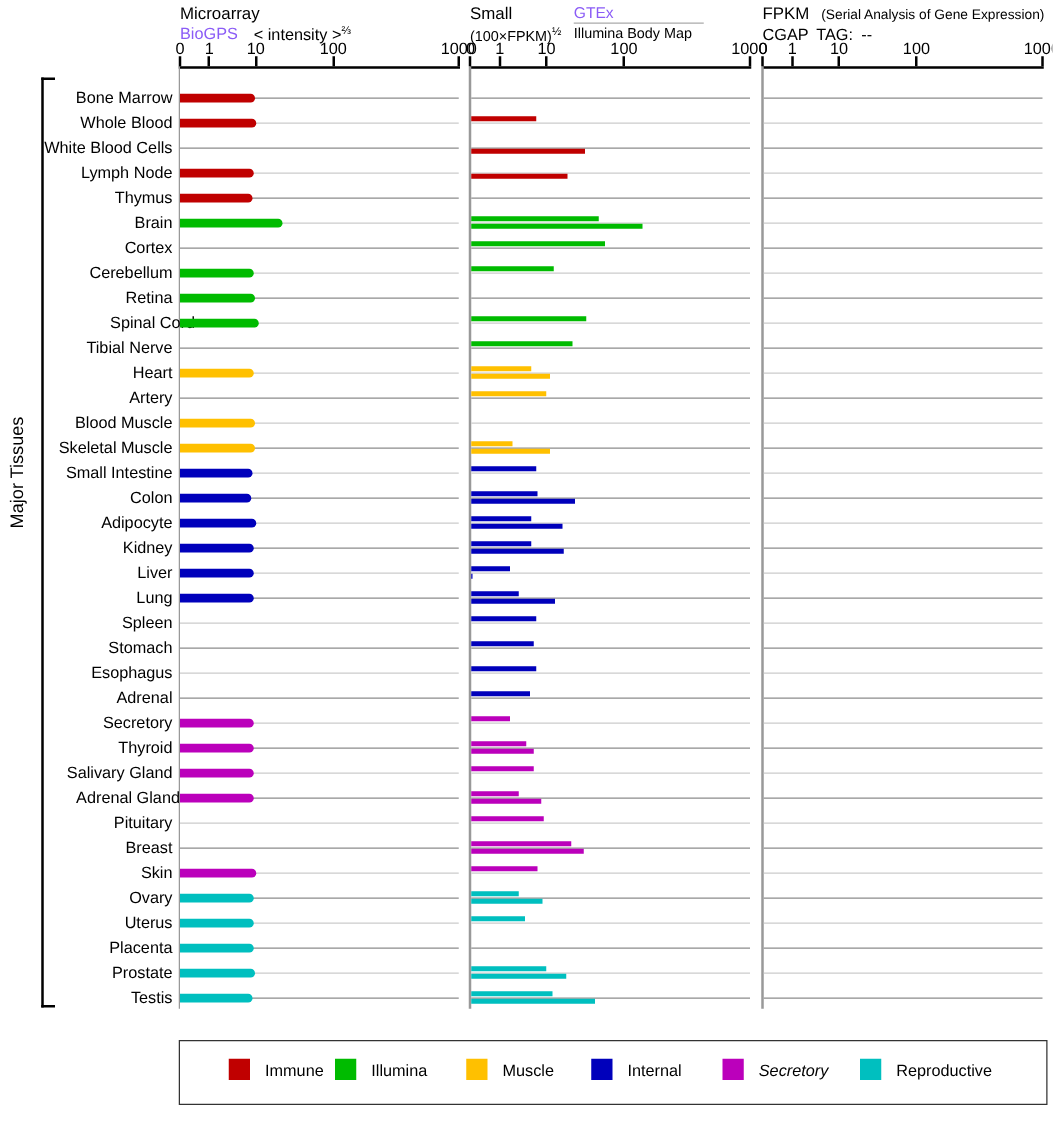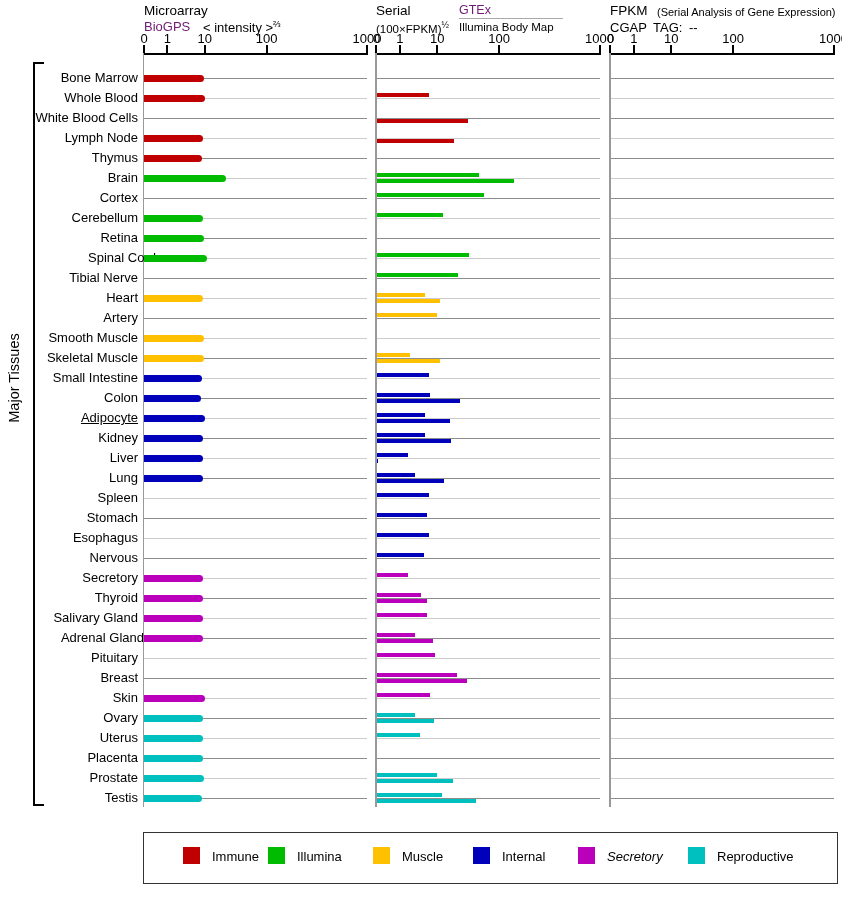--- a/index.html
+++ b/index.html
@@ -4,21 +4,21 @@
 <style>
   html,body{margin:0;padding:0;background:#fff;}
   #stage{
     position:relative;width:842px;height:900px;background:#fff;overflow:hidden;
     font-family:"Liberation Sans","DejaVu Sans",sans-serif;color:#000;
   }
   .abs{position:absolute;}
   .title{font-size:13.5px;}
   .small{font-size:11px;}
   .scale{font-size:12px;}
-  .link{color:#701a75;}
+  .link{color:#8b5cf6;}
   .tick{width:2px;height:8px;background:#000;}
   .ruler{height:2px;background:#000;}
   .tick-label{font-size:13px;text-align:center;width:42px;margin-left:-21px;white-space:nowrap;}
   .panel-border{width:1.5px;background:#999;}
   .gridline{height:1px;}
   .tissue-label{font-size:13px;text-align:right;height:19px;line-height:19px;white-space:nowrap;}
   .bar-thick{height:7px;border-radius:0 4px 4px 0;}
   .bar-thin{height:4px;}
   .bracket{background:#000;}
   .rot-label{font-size:14.5px;white-space:nowrap;transform:translate(-50%,-50%) rotate(-90deg);}
@@ -30,21 +30,21 @@
 </style>
 </head>
 <body>
 
 <div id="stage">
 
   <div class="abs title" style="left:144px;top:3px;">Microarray</div>
   <div class="abs scale link" style="left:144px;top:19px;font-size:13px;">BioGPS</div>
   <div class="abs" style="left:203px;top:19px;font-size:13px;"><span>&lt; intensity &gt;</span><sup>⅔</sup></div>
 
-  <div class="abs title" style="left:376px;top:3px;">Serial</div>
+  <div class="abs title" style="left:376px;top:3px;">Small</div>
   <div class="abs" style="left:376px;top:20px;font-size:11.5px;"><span>(100×FPKM)</span><sup>½</sup></div>
   <div class="abs link" style="left:459px;top:3px;font-size:12.5px;">GTEx</div>
   <div class="abs divider" style="left:459px;top:18px;width:104px;"></div>
   <div class="abs" style="left:459px;top:21px;font-size:11.5px;">Illumina Body Map</div>
 
   <div class="abs title" style="left:610px;top:3px;">FPKM</div>
   <div class="abs small" style="left:657px;top:6px;text-align:right;">(Serial Analysis of Gene Expression)</div>
   <div class="abs" style="left:610px;top:20px;font-size:13px;">CGAP</div>
   <div class="abs" style="left:653px;top:20px;font-size:13px;">TAG:</div>
   <div class="abs" style="left:689px;top:20px;font-size:13px;">--</div>
@@ -159,21 +159,21 @@
       <div class="gridline" style="left: 376.5px; top: 298px; width: 223px; background: rgb(204, 204, 204); position: absolute;"></div>
       <div class="gridline" style="left: 610.5px; top: 298px; width: 223px; background: rgb(204, 204, 204); position: absolute;"></div>
       <div class="bar-thick" style="left: 144px; top: 294.5px; width: 58.9519px; background: rgb(255, 192, 0); position: absolute;"></div>
       <div class="bar-thin" style="left: 376.5px; top: 293px; width: 48.0968px; background: rgb(255, 192, 0); position: absolute;"></div>
       <div class="bar-thin" style="left: 376.5px; top: 299px; width: 63.2221px; background: rgb(255, 192, 0); position: absolute;"></div>
       <div class="tissue-label" style="left: 0px; top: 308px; width: 138px; position: absolute;">Artery</div>
       <div class="gridline" style="left: 144px; top: 318px; width: 223px; background: rgb(140, 140, 140); position: absolute;"></div>
       <div class="gridline" style="left: 376.5px; top: 318px; width: 223px; background: rgb(140, 140, 140); position: absolute;"></div>
       <div class="gridline" style="left: 610.5px; top: 318px; width: 223px; background: rgb(140, 140, 140); position: absolute;"></div>
       <div class="bar-thin" style="left: 376.5px; top: 313px; width: 60.656px; background: rgb(255, 192, 0); position: absolute;"></div>
-      <div class="tissue-label" style="left: 0px; top: 328px; width: 138px; position: absolute;">Smooth Muscle</div>
+      <div class="tissue-label" style="left: 0px; top: 328px; width: 138px; position: absolute;">Blood Muscle</div>
       <div class="gridline" style="left: 144px; top: 338px; width: 223px; background: rgb(204, 204, 204); position: absolute;"></div>
       <div class="gridline" style="left: 376.5px; top: 338px; width: 223px; background: rgb(204, 204, 204); position: absolute;"></div>
       <div class="gridline" style="left: 610.5px; top: 338px; width: 223px; background: rgb(204, 204, 204); position: absolute;"></div>
       <div class="bar-thick" style="left: 144px; top: 334.5px; width: 59.8264px; background: rgb(255, 192, 0); position: absolute;"></div>
       <div class="tissue-label" style="left: 0px; top: 348px; width: 138px; position: absolute;">Skeletal Muscle</div>
       <div class="gridline" style="left: 144px; top: 358px; width: 223px; background: rgb(140, 140, 140); position: absolute;"></div>
       <div class="gridline" style="left: 376.5px; top: 358px; width: 223px; background: rgb(140, 140, 140); position: absolute;"></div>
       <div class="gridline" style="left: 610.5px; top: 358px; width: 223px; background: rgb(140, 140, 140); position: absolute;"></div>
       <div class="bar-thick" style="left: 144px; top: 354.5px; width: 59.8264px; background: rgb(255, 192, 0); position: absolute;"></div>
       <div class="bar-thin" style="left: 376.5px; top: 353px; width: 33.7961px; background: rgb(255, 192, 0); position: absolute;"></div>
@@ -184,21 +184,21 @@
       <div class="gridline" style="left: 610.5px; top: 378px; width: 223px; background: rgb(204, 204, 204); position: absolute;"></div>
       <div class="bar-thick" style="left: 144px; top: 374.5px; width: 58.0275px; background: rgb(0, 0, 187); position: absolute;"></div>
       <div class="bar-thin" style="left: 376.5px; top: 373px; width: 52.3941px; background: rgb(0, 0, 187); position: absolute;"></div>
       <div class="tissue-label" style="left: 0px; top: 388px; width: 138px; position: absolute;">Colon</div>
       <div class="gridline" style="left: 144px; top: 398px; width: 223px; background: rgb(140, 140, 140); position: absolute;"></div>
       <div class="gridline" style="left: 376.5px; top: 398px; width: 223px; background: rgb(140, 140, 140); position: absolute;"></div>
       <div class="gridline" style="left: 610.5px; top: 398px; width: 223px; background: rgb(140, 140, 140); position: absolute;"></div>
       <div class="bar-thick" style="left: 144px; top: 394.5px; width: 57.047px; background: rgb(0, 0, 187); position: absolute;"></div>
       <div class="bar-thin" style="left: 376.5px; top: 393px; width: 53.9356px; background: rgb(0, 0, 187); position: absolute;"></div>
       <div class="bar-thin" style="left: 376.5px; top: 399px; width: 83.081px; background: rgb(0, 0, 187); position: absolute;"></div>
-      <div class="tissue-label" style="left: 0px; top: 408px; width: 138px; position: absolute; text-decoration: underline;">Adipocyte</div>
+      <div class="tissue-label" style="left: 0px; top: 408px; width: 138px; position: absolute;">Adipocyte</div>
       <div class="gridline" style="left: 144px; top: 418px; width: 223px; background: rgb(204, 204, 204); position: absolute;"></div>
       <div class="gridline" style="left: 376.5px; top: 418px; width: 223px; background: rgb(204, 204, 204); position: absolute;"></div>
       <div class="gridline" style="left: 610.5px; top: 418px; width: 223px; background: rgb(204, 204, 204); position: absolute;"></div>
       <div class="bar-thick" style="left: 144px; top: 414.5px; width: 60.656px; background: rgb(0, 0, 187); position: absolute;"></div>
       <div class="bar-thin" style="left: 376.5px; top: 413px; width: 48.0968px; background: rgb(0, 0, 187); position: absolute;"></div>
       <div class="bar-thin" style="left: 376.5px; top: 419px; width: 73.3102px; background: rgb(0, 0, 187); position: absolute;"></div>
       <div class="tissue-label" style="left: 0px; top: 428px; width: 138px; position: absolute;">Kidney</div>
       <div class="gridline" style="left: 144px; top: 438px; width: 223px; background: rgb(140, 140, 140); position: absolute;"></div>
       <div class="gridline" style="left: 376.5px; top: 438px; width: 223px; background: rgb(140, 140, 140); position: absolute;"></div>
       <div class="gridline" style="left: 610.5px; top: 438px; width: 223px; background: rgb(140, 140, 140); position: absolute;"></div>
@@ -227,21 +227,21 @@
       <div class="tissue-label" style="left: 0px; top: 508px; width: 138px; position: absolute;">Stomach</div>
       <div class="gridline" style="left: 144px; top: 518px; width: 223px; background: rgb(140, 140, 140); position: absolute;"></div>
       <div class="gridline" style="left: 376.5px; top: 518px; width: 223px; background: rgb(140, 140, 140); position: absolute;"></div>
       <div class="gridline" style="left: 610.5px; top: 518px; width: 223px; background: rgb(140, 140, 140); position: absolute;"></div>
       <div class="bar-thin" style="left: 376.5px; top: 513px; width: 50.9868px; background: rgb(0, 0, 187); position: absolute;"></div>
       <div class="tissue-label" style="left: 0px; top: 528px; width: 138px; position: absolute;">Esophagus</div>
       <div class="gridline" style="left: 144px; top: 538px; width: 223px; background: rgb(204, 204, 204); position: absolute;"></div>
       <div class="gridline" style="left: 376.5px; top: 538px; width: 223px; background: rgb(204, 204, 204); position: absolute;"></div>
       <div class="gridline" style="left: 610.5px; top: 538px; width: 223px; background: rgb(204, 204, 204); position: absolute;"></div>
       <div class="bar-thin" style="left: 376.5px; top: 533px; width: 52.3941px; background: rgb(0, 0, 187); position: absolute;"></div>
-      <div class="tissue-label" style="left: 0px; top: 548px; width: 138px; position: absolute;">Nervous</div>
+      <div class="tissue-label" style="left: 0px; top: 548px; width: 138px; position: absolute;">Adrenal</div>
       <div class="gridline" style="left: 144px; top: 558px; width: 223px; background: rgb(140, 140, 140); position: absolute;"></div>
       <div class="gridline" style="left: 376.5px; top: 558px; width: 223px; background: rgb(140, 140, 140); position: absolute;"></div>
       <div class="gridline" style="left: 610.5px; top: 558px; width: 223px; background: rgb(140, 140, 140); position: absolute;"></div>
       <div class="bar-thin" style="left: 376.5px; top: 553px; width: 47.7413px; background: rgb(0, 0, 187); position: absolute;"></div>
       <div class="tissue-label" style="left: 0px; top: 568px; width: 138px; position: absolute;">Secretory</div>
       <div class="gridline" style="left: 144px; top: 578px; width: 223px; background: rgb(204, 204, 204); position: absolute;"></div>
       <div class="gridline" style="left: 376.5px; top: 578px; width: 223px; background: rgb(204, 204, 204); position: absolute;"></div>
       <div class="gridline" style="left: 610.5px; top: 578px; width: 223px; background: rgb(204, 204, 204); position: absolute;"></div>
       <div class="bar-thick" style="left: 144px; top: 574.5px; width: 58.5885px; background: rgb(187, 0, 187); position: absolute;"></div>
       <div class="bar-thin" style="left: 376.5px; top: 573px; width: 31.9971px; background: rgb(187, 0, 187); position: absolute;"></div>

